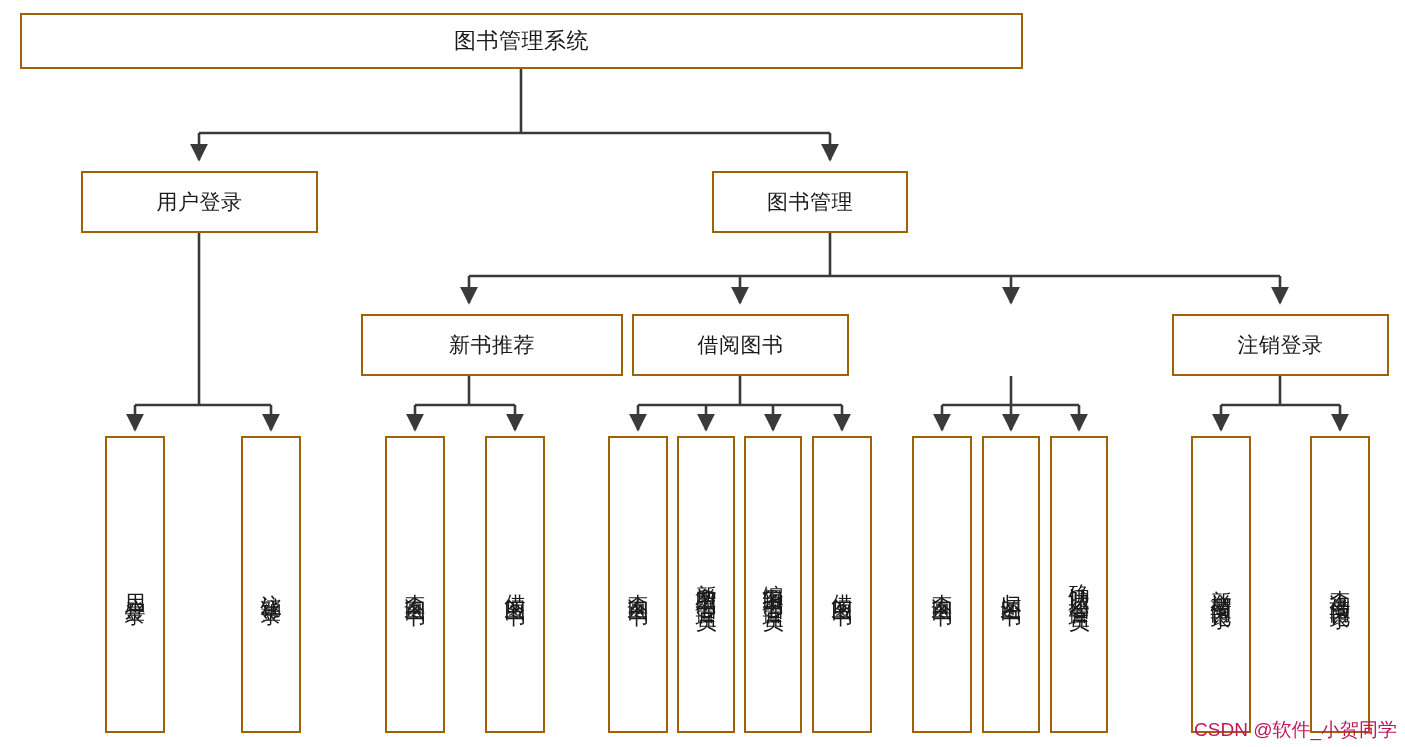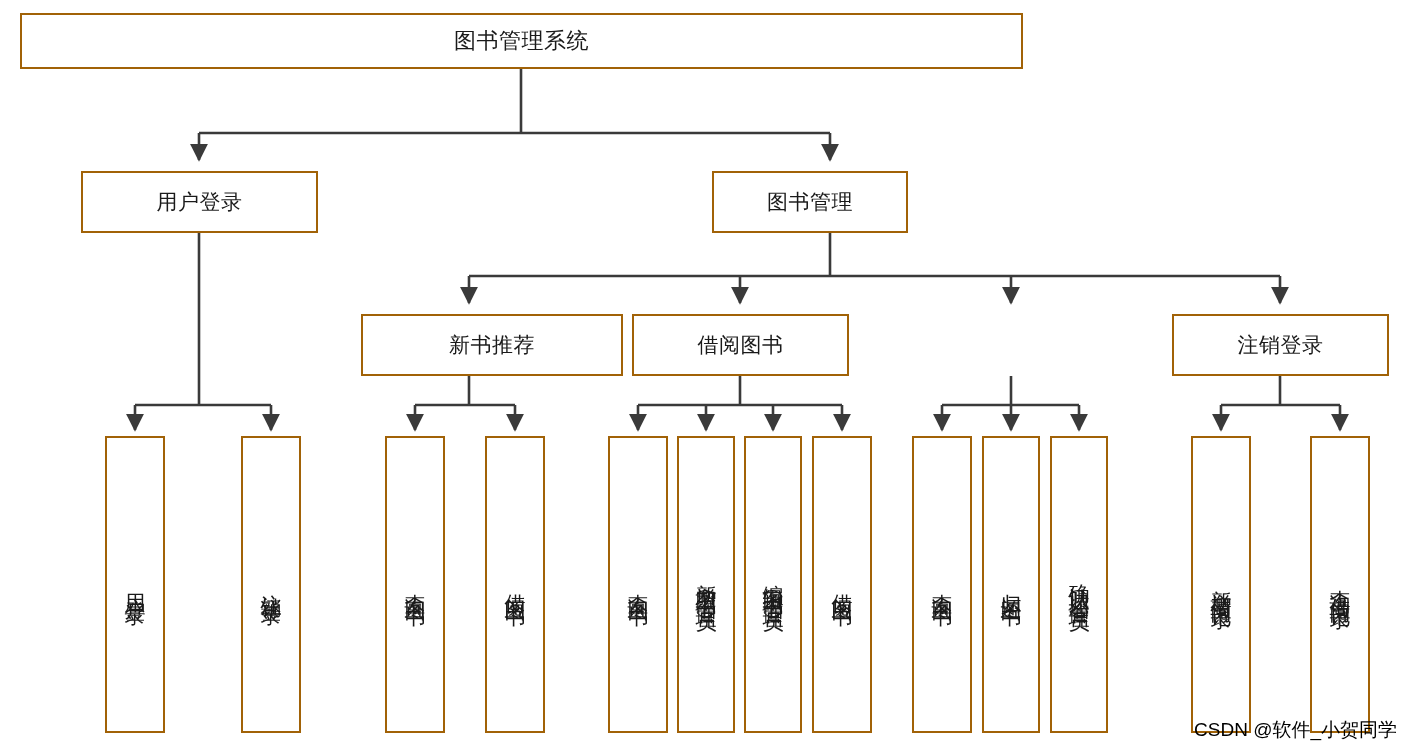--- a/index.html
+++ b/index.html
@@ -52,21 +52,21 @@
     font-size:21px;
     line-height:1.05;
     letter-spacing:4px;
     white-space:nowrap;
     text-align:center;
   }
   .watermark{
     position:absolute;
     right:8px;bottom:4px;
     font-size:19px;
-    color:#000000;
+    color:#be185d;
     z-index:9;
     white-space:nowrap;
     font-family:"Liberation Sans","DejaVu Sans",sans-serif;
   }
 </style>
 </head>
 <body>
 
 <div id="diagram">
 

